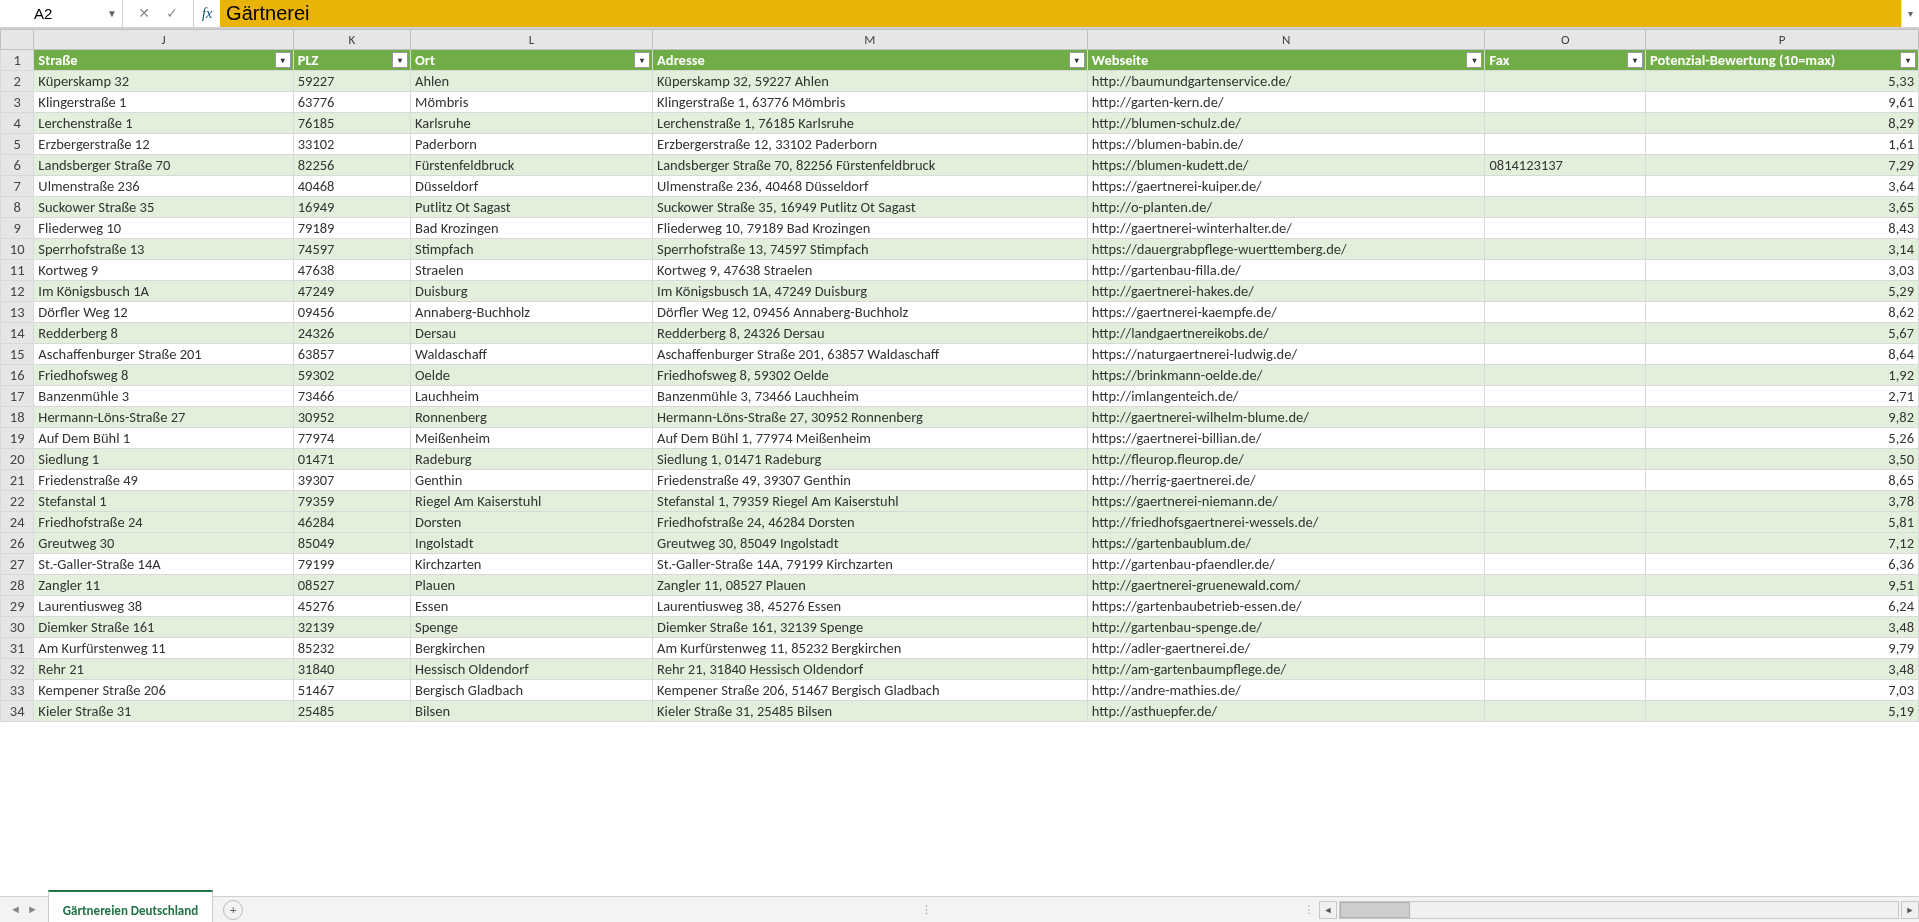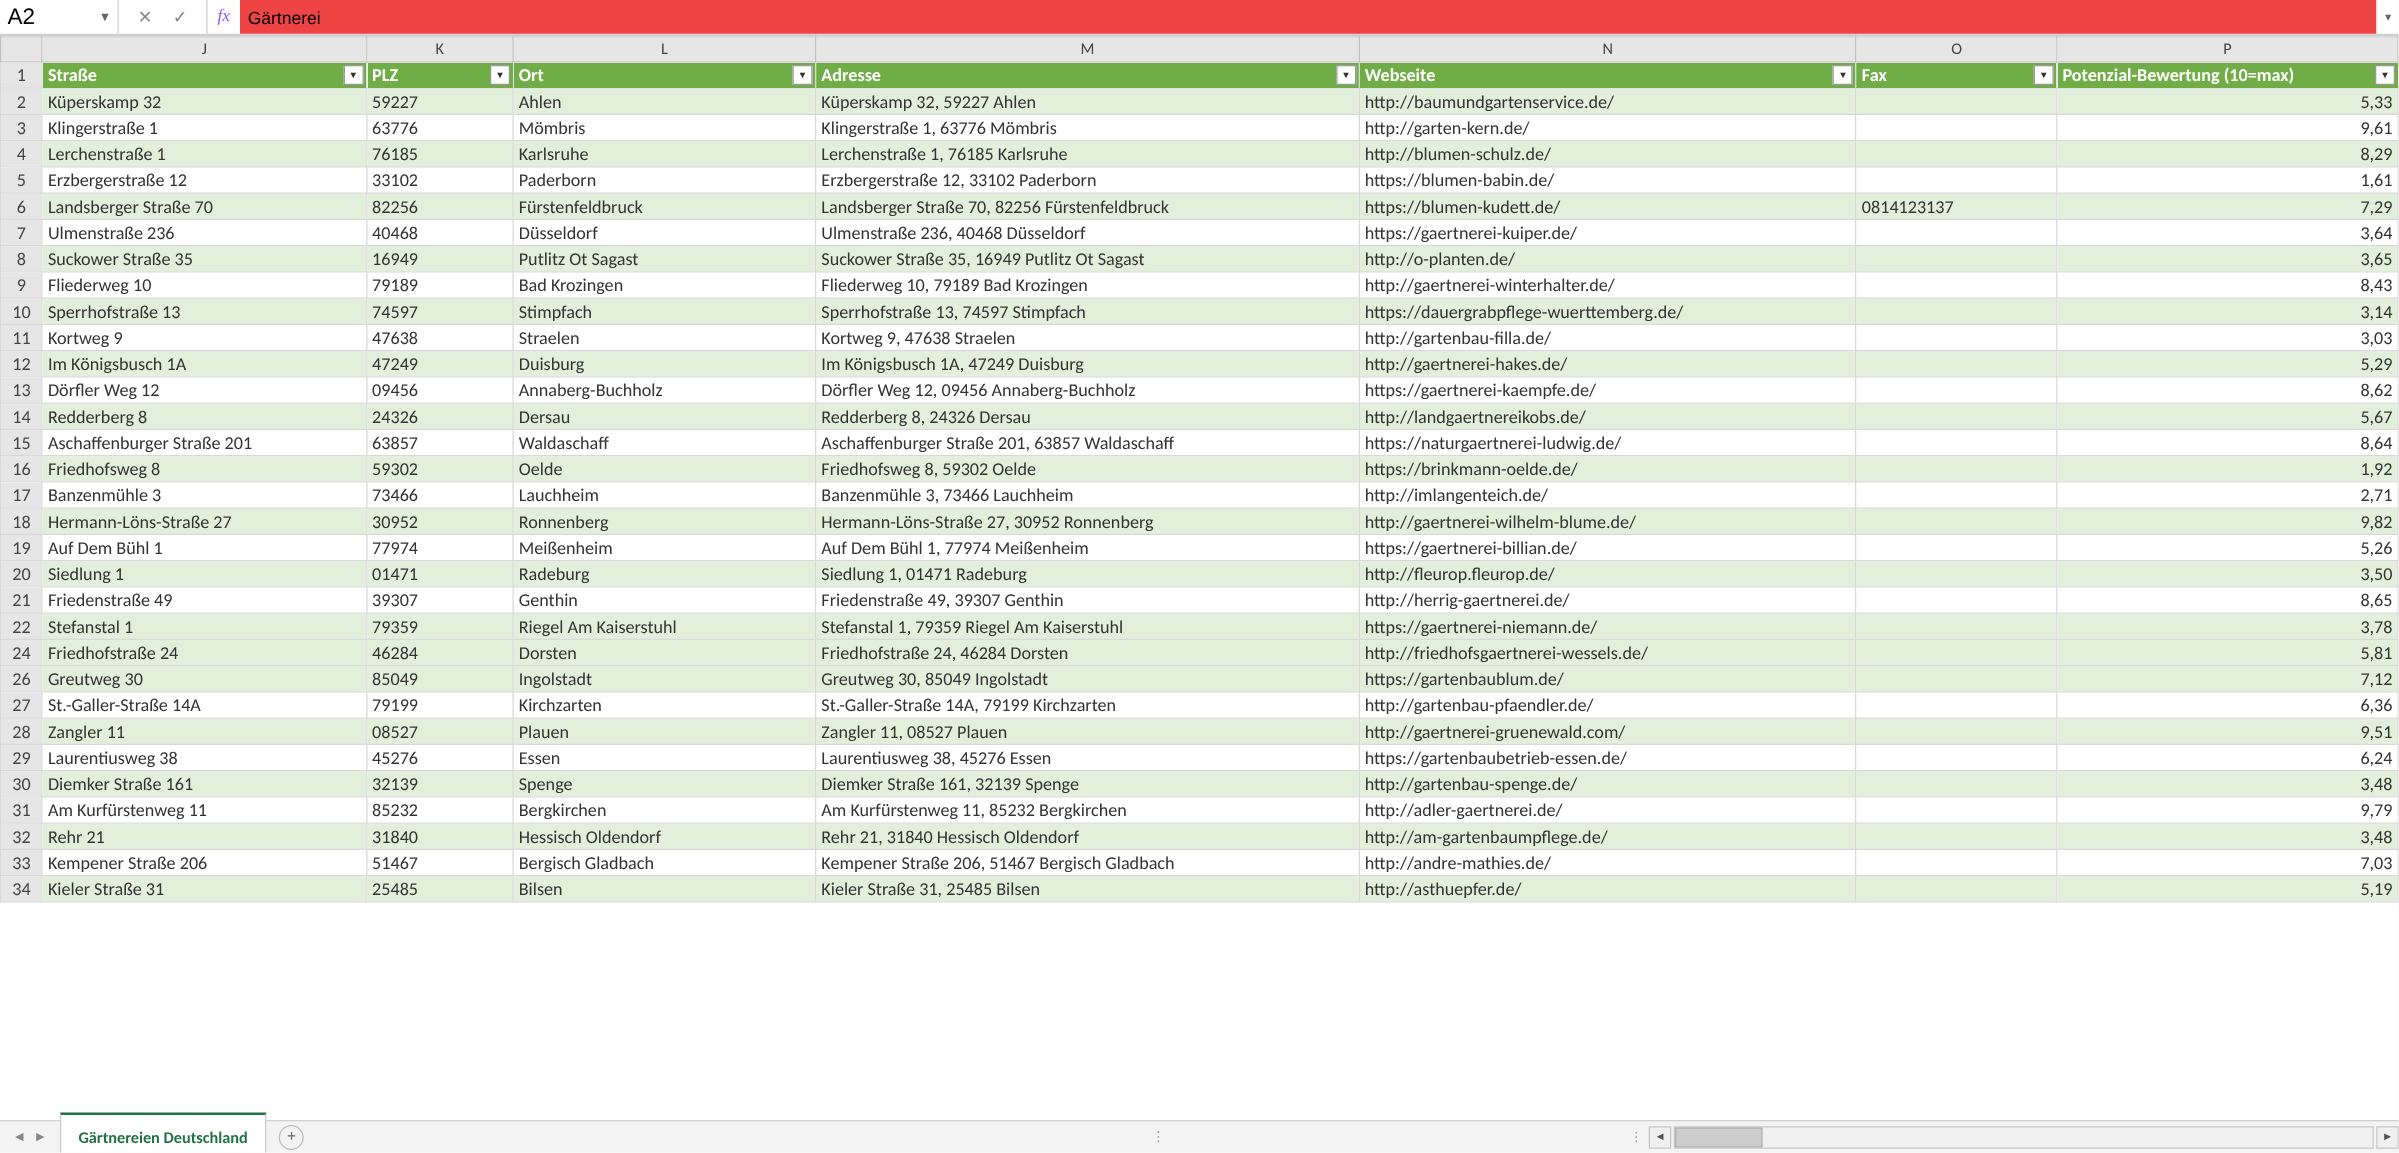--- a/index.html
+++ b/index.html
@@ -1,26 +1,26 @@
 <!DOCTYPE html>
 <html><head>
 <meta charset="utf-8">
 <style>
 * { margin: 0; padding: 0; box-sizing: border-box; }
 body { font-family: Calibri, Arial, sans-serif; font-size: 14px; background: #f3f3f3; overflow: hidden; color: #333; }
 
 
 .formula-bar { display: flex; align-items: center; height: 28px; background: #fff; border-bottom: 1px solid #d0d0d0; }
 .name-box-wrap { display: flex; align-items: center; border-right: 1px solid #d0d0d0; padding: 0 2px; height: 100%; }
-.name-box { width: 74px; height: 22px; border: none; padding: 2px 4px; font-size: 18px; background: #fff; }
+.name-box { width: 74px; height: 22px; border: none; padding: 2px 4px; font-size: 15px; background: #fff; margin-left: 28px; }
 .nb-dd { width: 16px; text-align: center; color: #666; font-size: 10px; cursor: pointer; }
 .fb-btns { display: flex; align-items: center; gap: 10px; padding: 0 12px; border-right: 1px solid #d0d0d0; height: 100%; color: #888; font-size: 14px; }
 .fb-btns span { cursor: pointer; width: 18px; text-align: center; }
-.fx-lbl { font-style: italic; padding: 0 8px; color: #8b5cf6; font-family: 'Times New Roman', serif; text-align: center; }
-.formula-input { flex: 1; border: none; height: 100%; padding: 2px 6px; font-size: 14px; background: #ef4444; }
+.fx-lbl { font-style: italic; padding: 0 8px; color: #0c4a6e; font-family: 'Times New Roman', serif; text-align: center; }
+.formula-input { flex: 1; border: none; height: 100%; padding: 2px 6px; font-size: 20px; background: #eab308; }
 .fb-expand { width: 18px; text-align: center; color: #666; font-size: 10px; cursor: pointer; border-left: 1px solid #e0e0e0; height: 100%; display:flex;align-items:center;justify-content:center;}
 
 
 .grid { position: relative; background: #fff; height: calc(922px - 28px - 26px); overflow: hidden; border-top: 1px solid #d0d0d0; }
 table.sheet { border-collapse: collapse; table-layout: fixed; width: 100%; }
 table.sheet th, table.sheet td { border: 1px solid #d9d9d9; height: 20px; padding: 1px 4px; white-space: nowrap; overflow: hidden; font-size: 14.5px; }
 
 
 tr.col-hdr th { background: #e6e6e6; font-weight: normal; text-align: center; color: #444; border-color: #c0c0c0; font-size:13px; }
 tr.col-hdr th.corner { background: #e6e6e6; }

